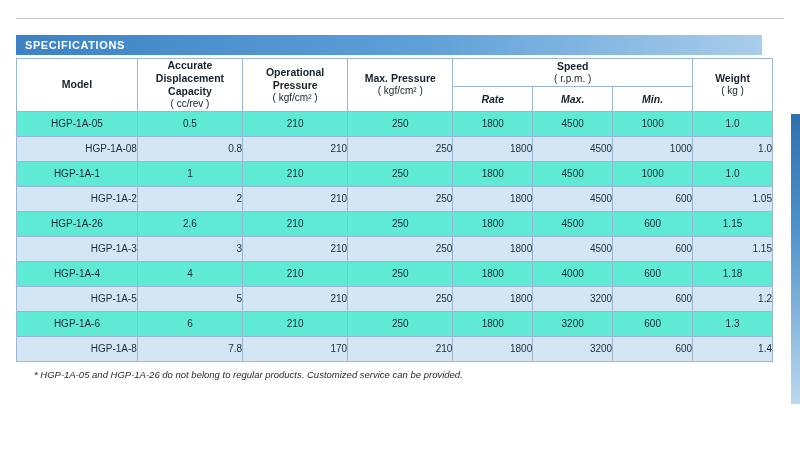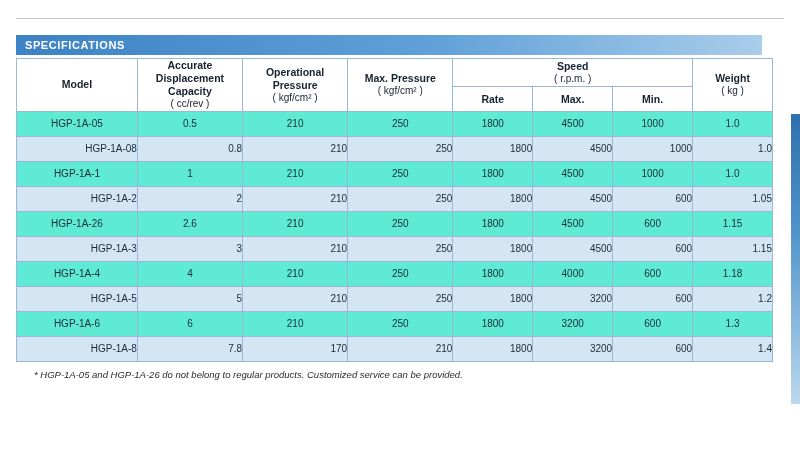--- a/index.html
+++ b/index.html
@@ -67,21 +67,21 @@
   }
   table.spec thead th {
     background: #ffffff;
     font-weight: bold;
     font-size: 10.5px;
     line-height: 1.25;
     color: #16222e;
     height: 22px;
   }
   .hdr-tall { height: 63px; }
-  .hdr-sub { height: 21px; }
+  .hdr-sub { height: 21px; font-style: italic; }
   .unit {
     font-weight: normal;
     font-size: 10px;
     display: block;
   }
   tbody tr td { height: 24px; }
   tbody tr.alt td { background: #d4e5f3; text-align: right; }
   tbody tr.plain td { background: #5eead4; }
   td.model { text-align: left; padding-left: 22px; }
   .footnote {

